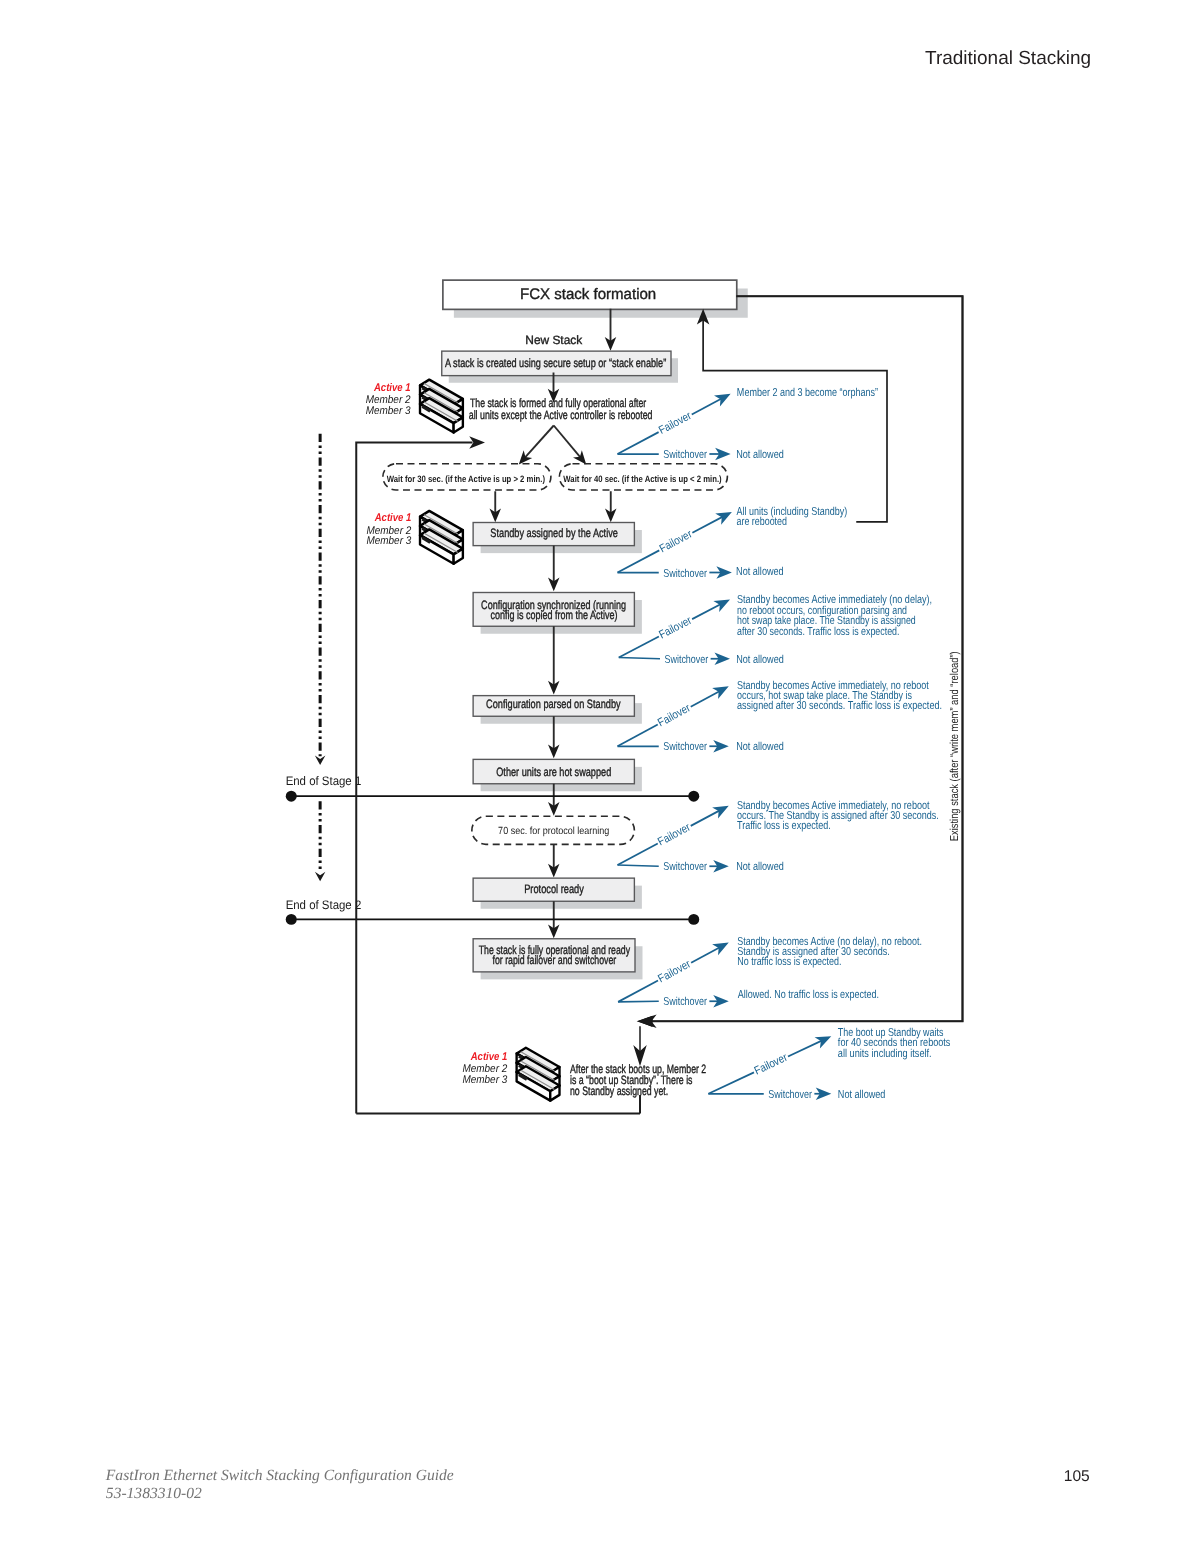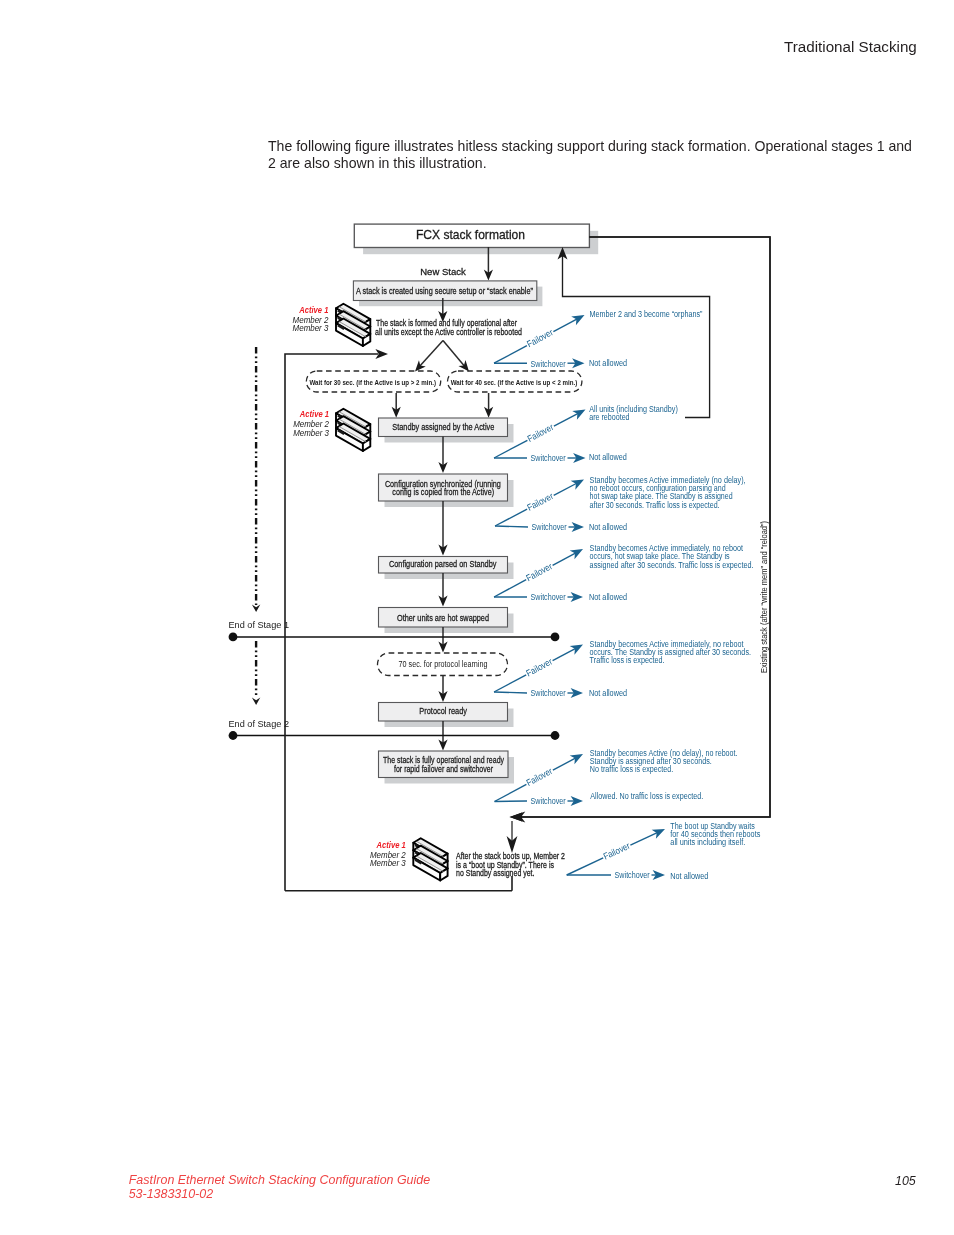--- a/index.html
+++ b/index.html
@@ -1,23 +1,23 @@
 <!DOCTYPE html>
 <html><head>
 <meta charset="utf-8">
 <style>
   html,body{margin:0;padding:0;}
   body{width:954px;height:1235px;background:#fff;font-family:"Liberation Sans",sans-serif;color:#000;overflow:hidden;position:relative;}
-  .page{position:absolute;inset:0;margin-left:44px;}
+  .page{position:absolute;inset:0;}
   #hdr{position:absolute;left:740px;top:38.6px;font-size:15.2px;line-height:16px;color:#231f20;}
   #intro{position:absolute;left:224px;top:138px;width:646px;font-size:14.1px;line-height:16.8px;color:#231f20;}
   #figcap{position:absolute;left:224px;top:185.5px;font-size:14px;line-height:16.8px;color:#231f20;}
   #figcap b{font-weight:bold;}
-  #ftleft{position:absolute;left:84.7px;top:1172.5px;font-size:12.45px;font-style:italic;line-height:14.8px;color:#ef4444;}
-  #ftpage{position:absolute;left:851px;top:1173.7px;font-size:12.45px;font-style:italic;line-height:14.8px;color:#231f20;}
+  #ftleft{position:absolute;left:84.7px;top:1172.5px;font-size:12.45px;font-style:italic;line-height:14.8px;color:#737373;font-family:Liberation Serif, serif;}
+  #ftpage{position:absolute;left:851px;top:1173.7px;font-size:12.45px;line-height:14.8px;color:#231f20;}
   svg{position:absolute;left:0;top:0;}
   #fig{position:absolute;left:0;top:0;width:954px;height:1235px;}
   .shd{fill:#cdcfd1;}
   .dsh{fill:none;stroke:#2a2a2a;stroke-width:1.3;stroke-dasharray:5.6 3.6;}
   .ln{stroke:#1d1d1d;stroke-width:1.6;fill:none;}
   .lnthin{stroke:#1d1d1d;stroke-width:1.35;fill:none;}
   #fig text{font-family:"Liberation Sans",sans-serif;fill:#1b1b1b;}
   #fig .t,#fig .lbl,#fig .nsl{paint-order:stroke;stroke:#1b1b1b;stroke-width:0.28px;}
   #fig .t{font-size:9.7px;}
   #fig .ts{font-size:7.4px;font-weight:bold;}
@@ -28,21 +28,20 @@
   #fig .stg{font-size:9.9px;}
   #fig .red{fill:#ed1c24;font-style:italic;font-weight:bold;font-size:8.9px;}
   #fig .mem{font-style:italic;font-size:8.9px;}
   #fig .vert{font-size:9.2px;}
 </style>
 </head>
 <body>
 
 <div class="page">
   <div id="hdr">Traditional Stacking</div>
-  <div id="intro">The following figure illustrates hitless stacking support during stack formation. Operational stages 1 and 2 are also shown in this illustration.</div>
   <div id="ftleft"><span>FastIron Ethernet Switch Stacking Configuration Guide</span><br><span>53-1383310-02</span></div>
   <div id="ftpage">105</div>
 </div>
 <svg id="fig" viewBox="0 0 954 1235" width="954" height="1235">
 <rect class="shd" x="363.1" y="230.8" width="235.1" height="23.4"></rect>
 <rect x="354.3" y="224.1" width="235.1" height="23.4" fill="#ffffff" stroke="#58585a" stroke-width="1.35"></rect>
 <text class="lbl" x="470.5" y="239.3" text-anchor="middle" textLength="109" lengthAdjust="spacingAndGlyphs">FCX stack formation</text>
 <text class="nsl" x="443" y="275.3" text-anchor="middle" textLength="45.5" lengthAdjust="spacingAndGlyphs">New Stack</text>
 <path d="M488.4 247 L488.4 275.65" stroke="#2b2b2b" stroke-width="1.5" fill="none"></path>
 <path d="M488.4 280.6 L493.0 269.6 L488.4 272.68 L483.8 269.6 Z" fill="#1a1a1a"></path>

